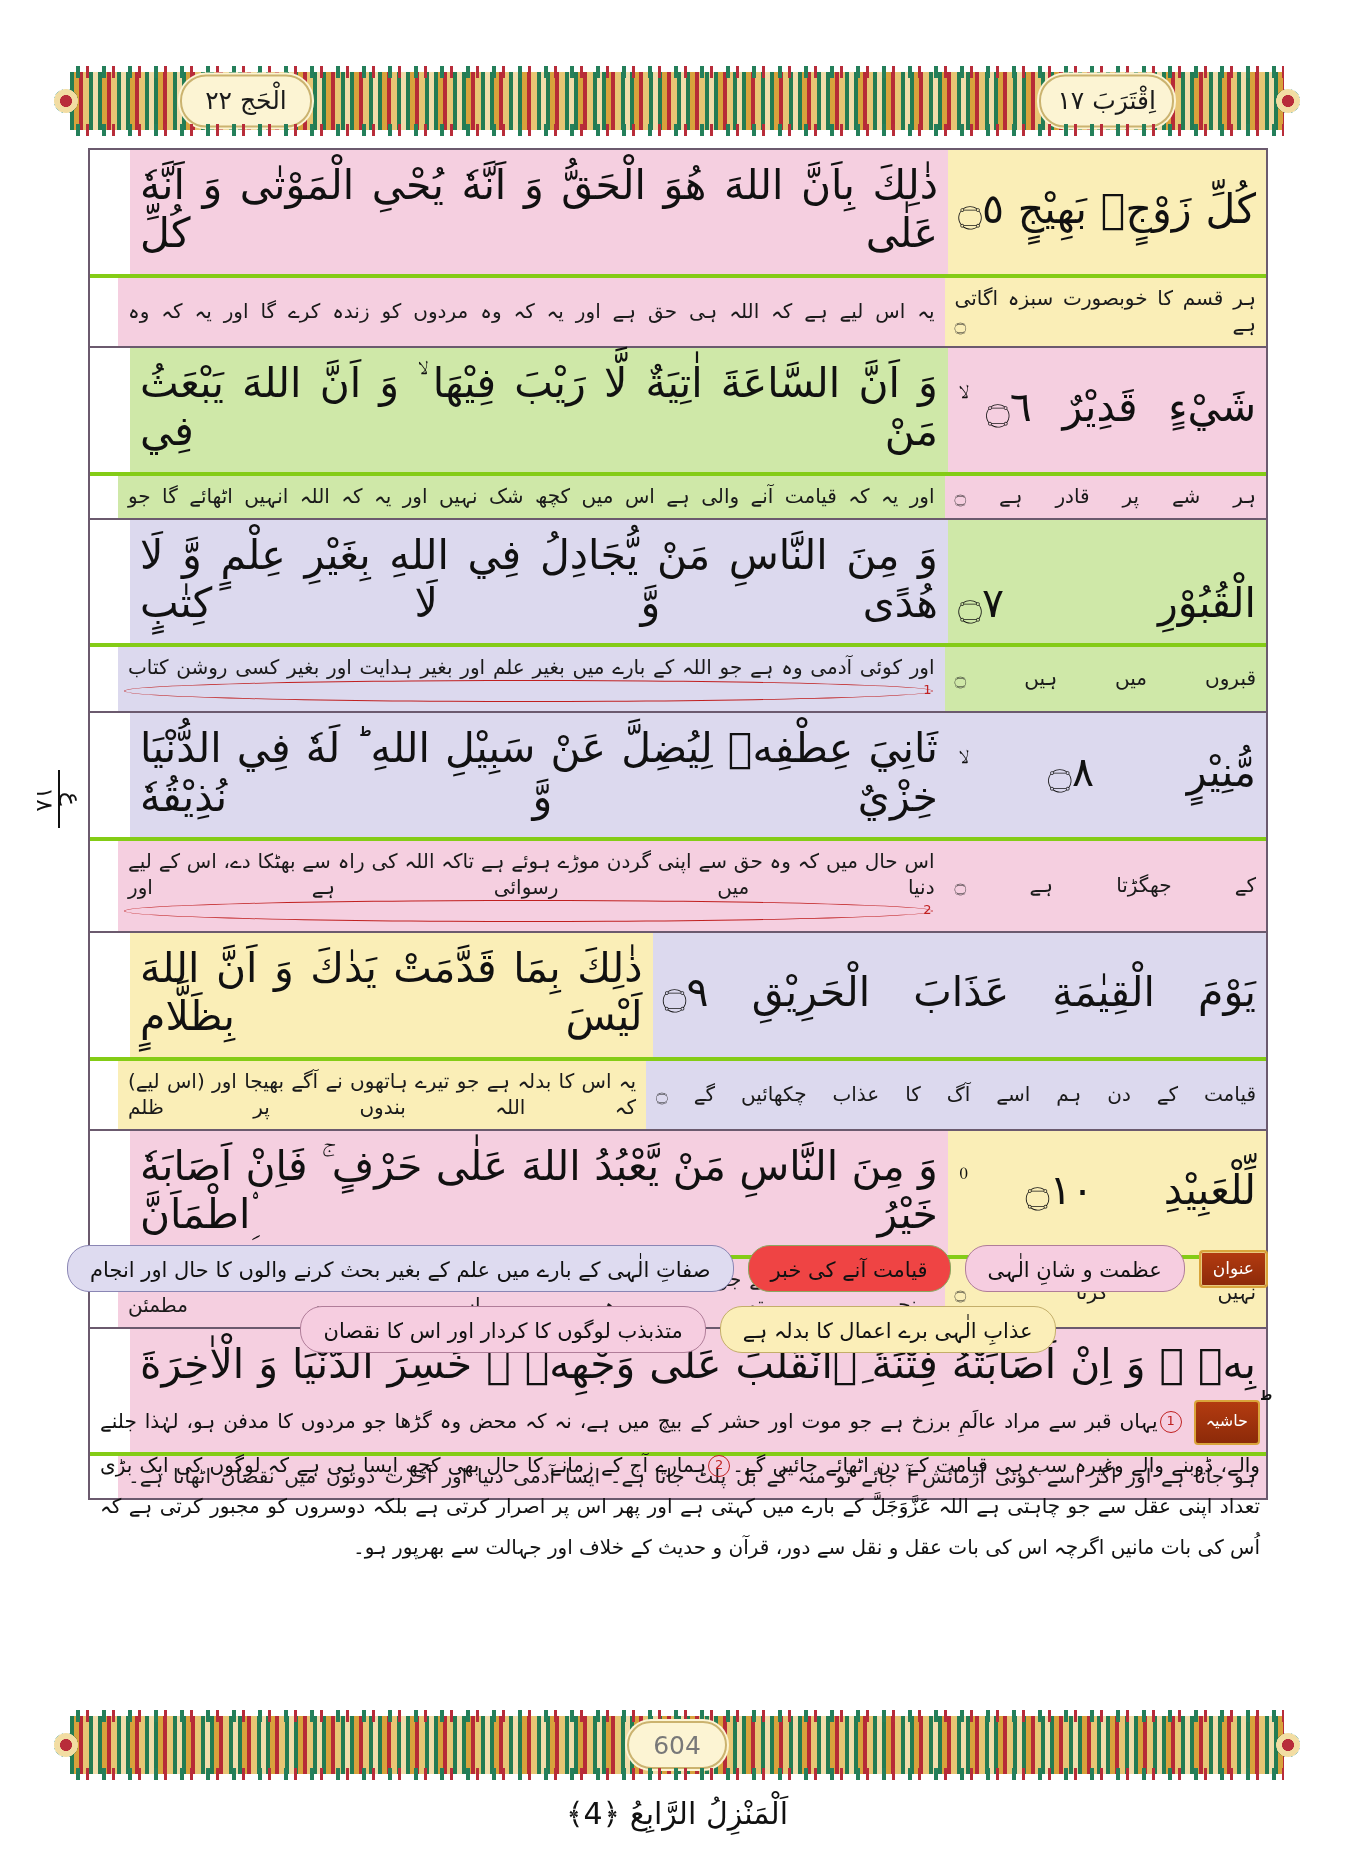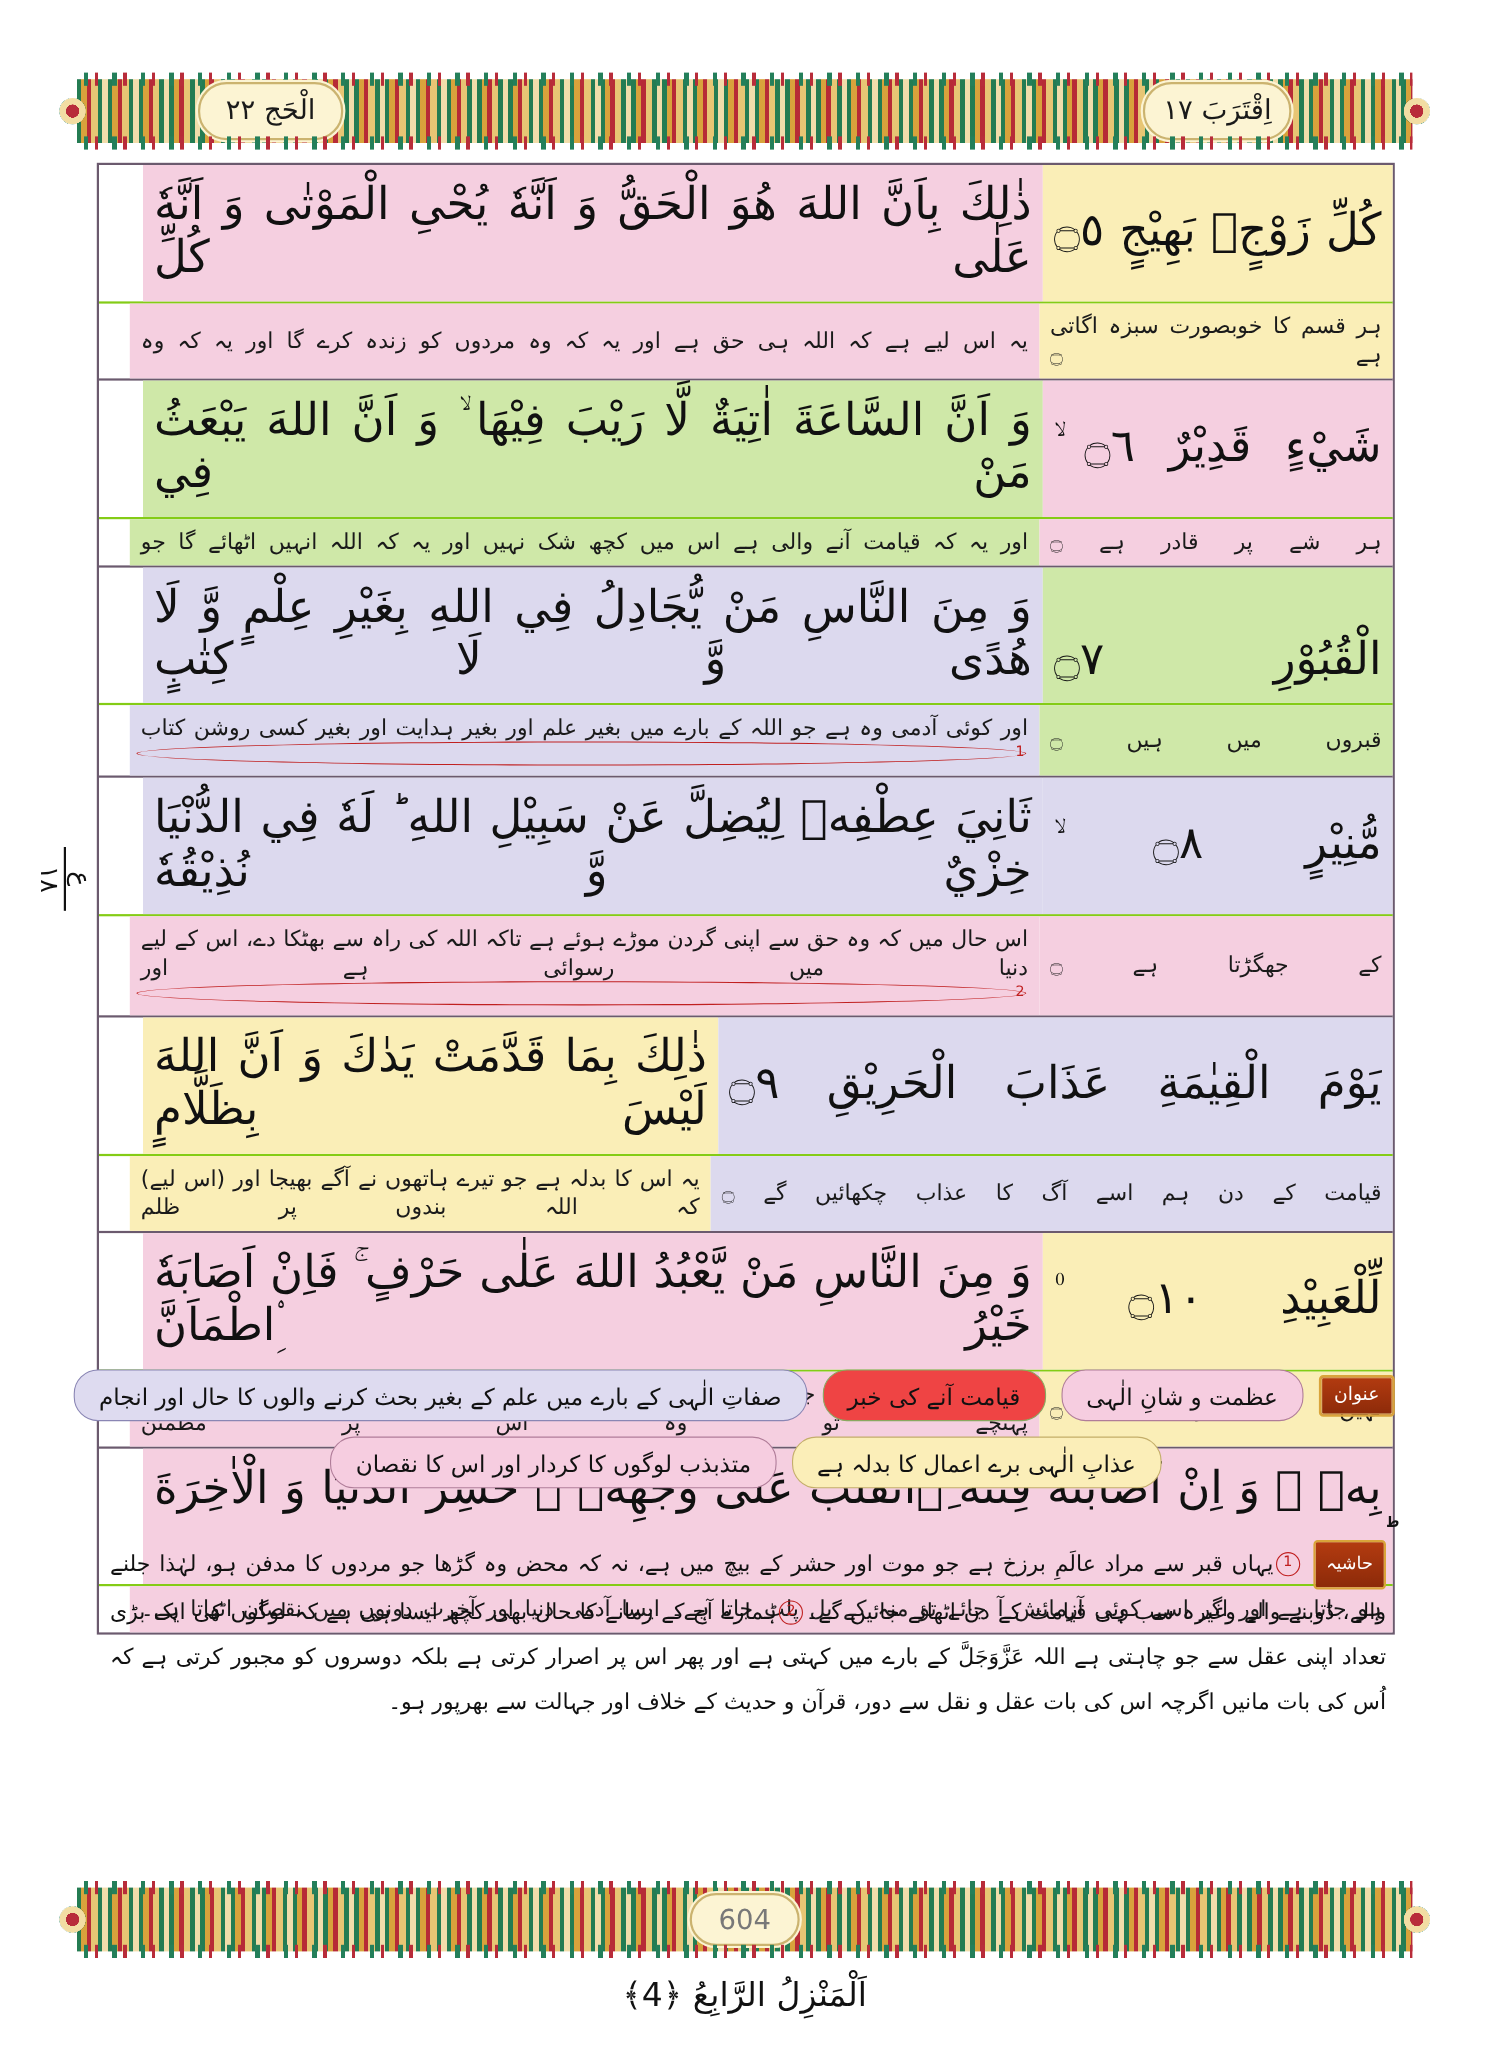--- a/index.html
+++ b/index.html
@@ -66,21 +66,21 @@
     font-size:25px; color:#737373; box-shadow:0 0 0 2px #fcf4d2;
   }
 
   
   .block{
     position:absolute; left:88px; top:148px; width:1180px;
     border:2px solid #6b5a6e;
     box-sizing:border-box;
   }
   .row{display:flex; width:100%; box-sizing:border-box;}
-  .row.ayah{border-bottom:2px solid #84cc16;padding-left:40px;}
+  .row.ayah{border-bottom:4px solid #84cc16;padding-left:40px;}
   .row.trans{border-bottom:2px solid #6b5a6e;padding-left:28px;}
   .row:last-child{border-bottom:none;}
 
   .cell{
     box-sizing:border-box;
     direction:rtl; text-align:justify; text-align-last:justify;
     display:flex; align-items:center;
   }
   .ayah .cell{
     font-size:41px; line-height:1.18; color:#111;

